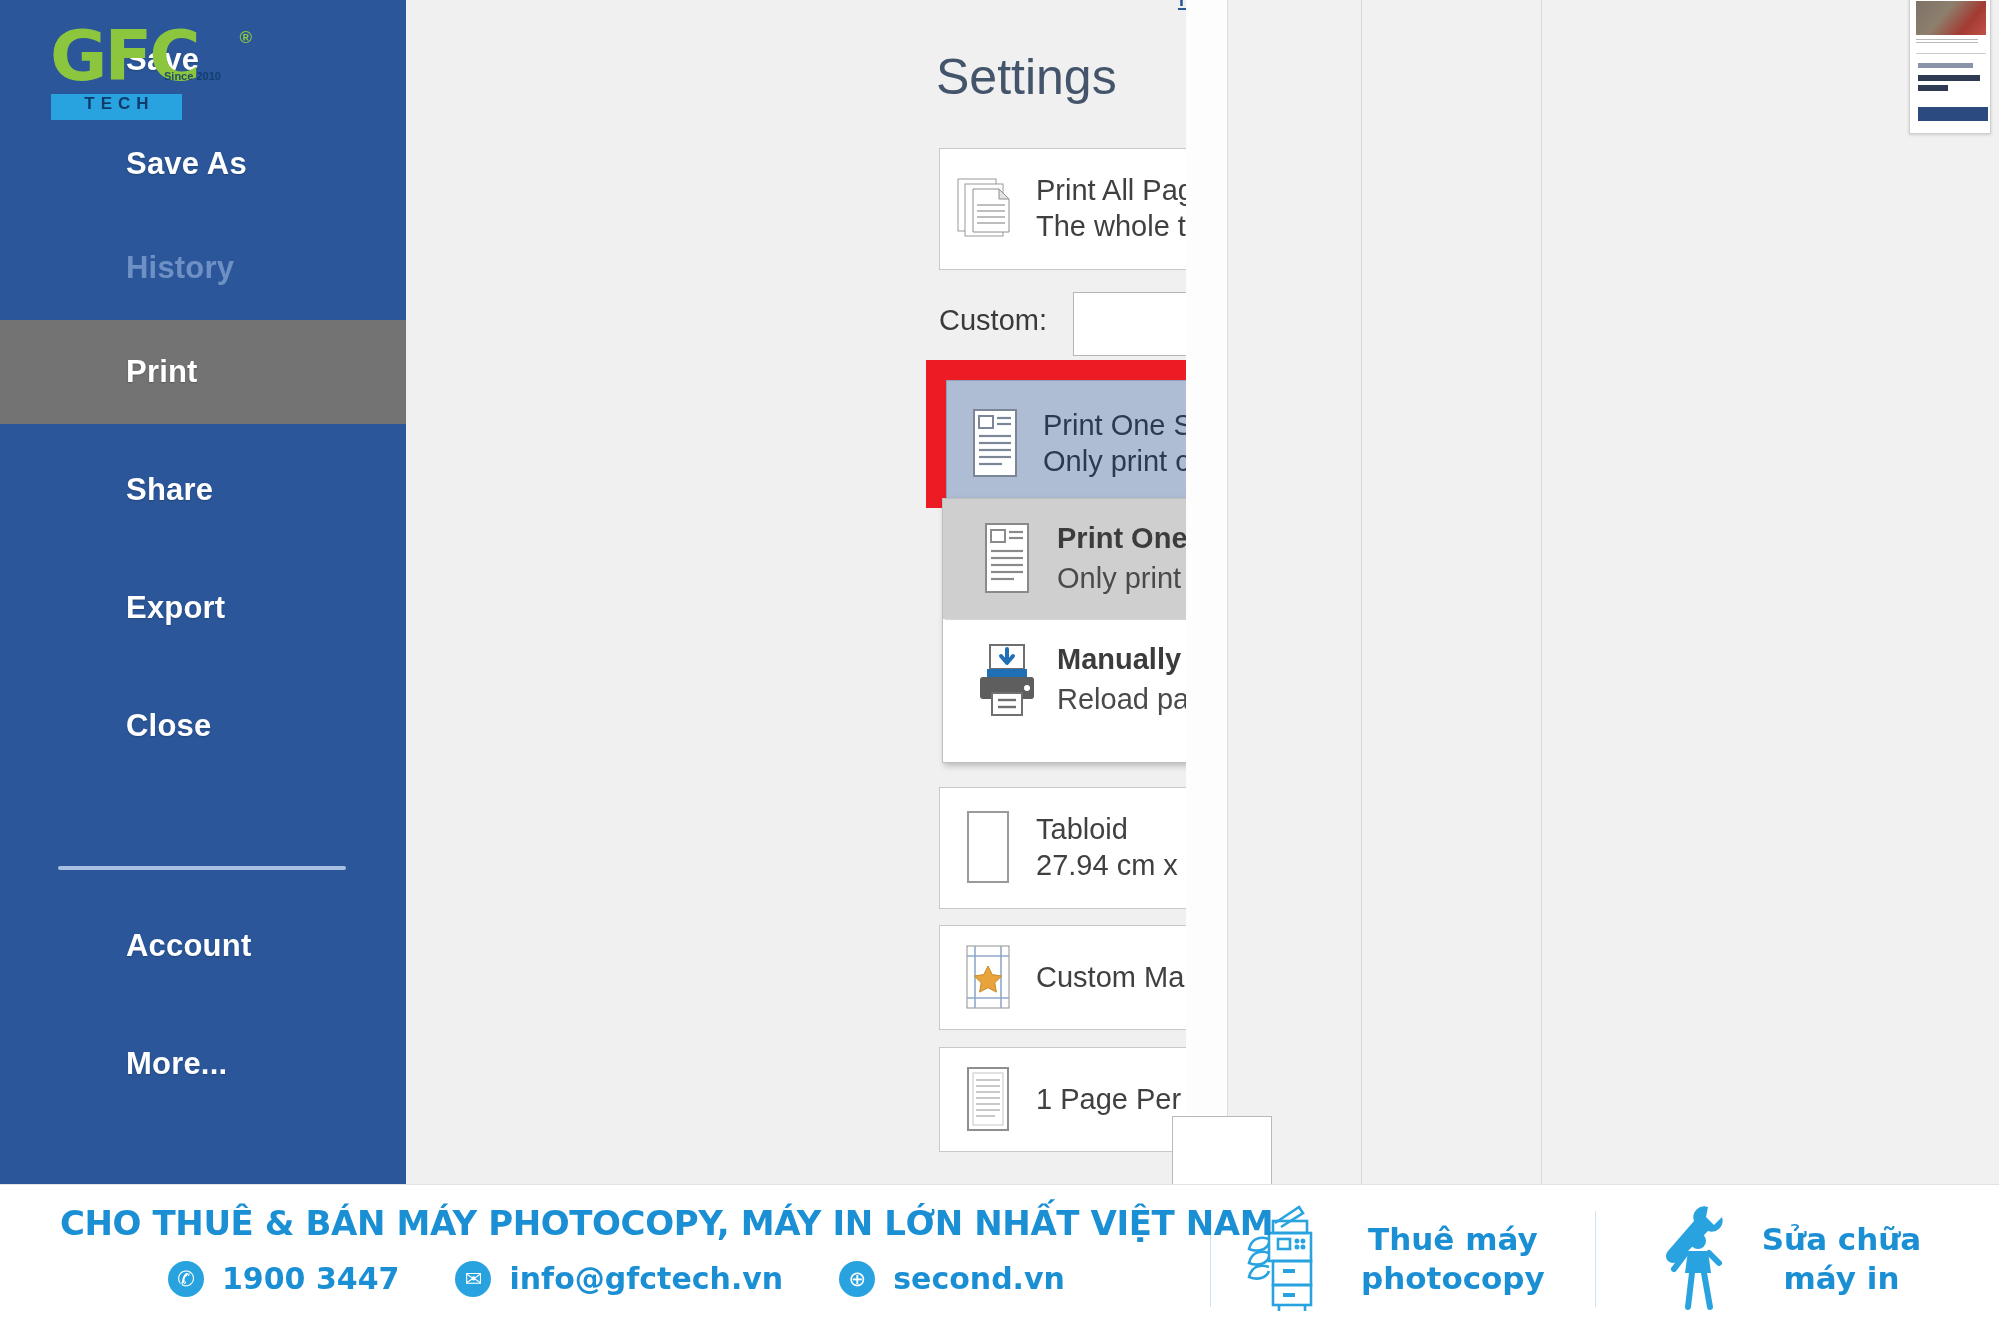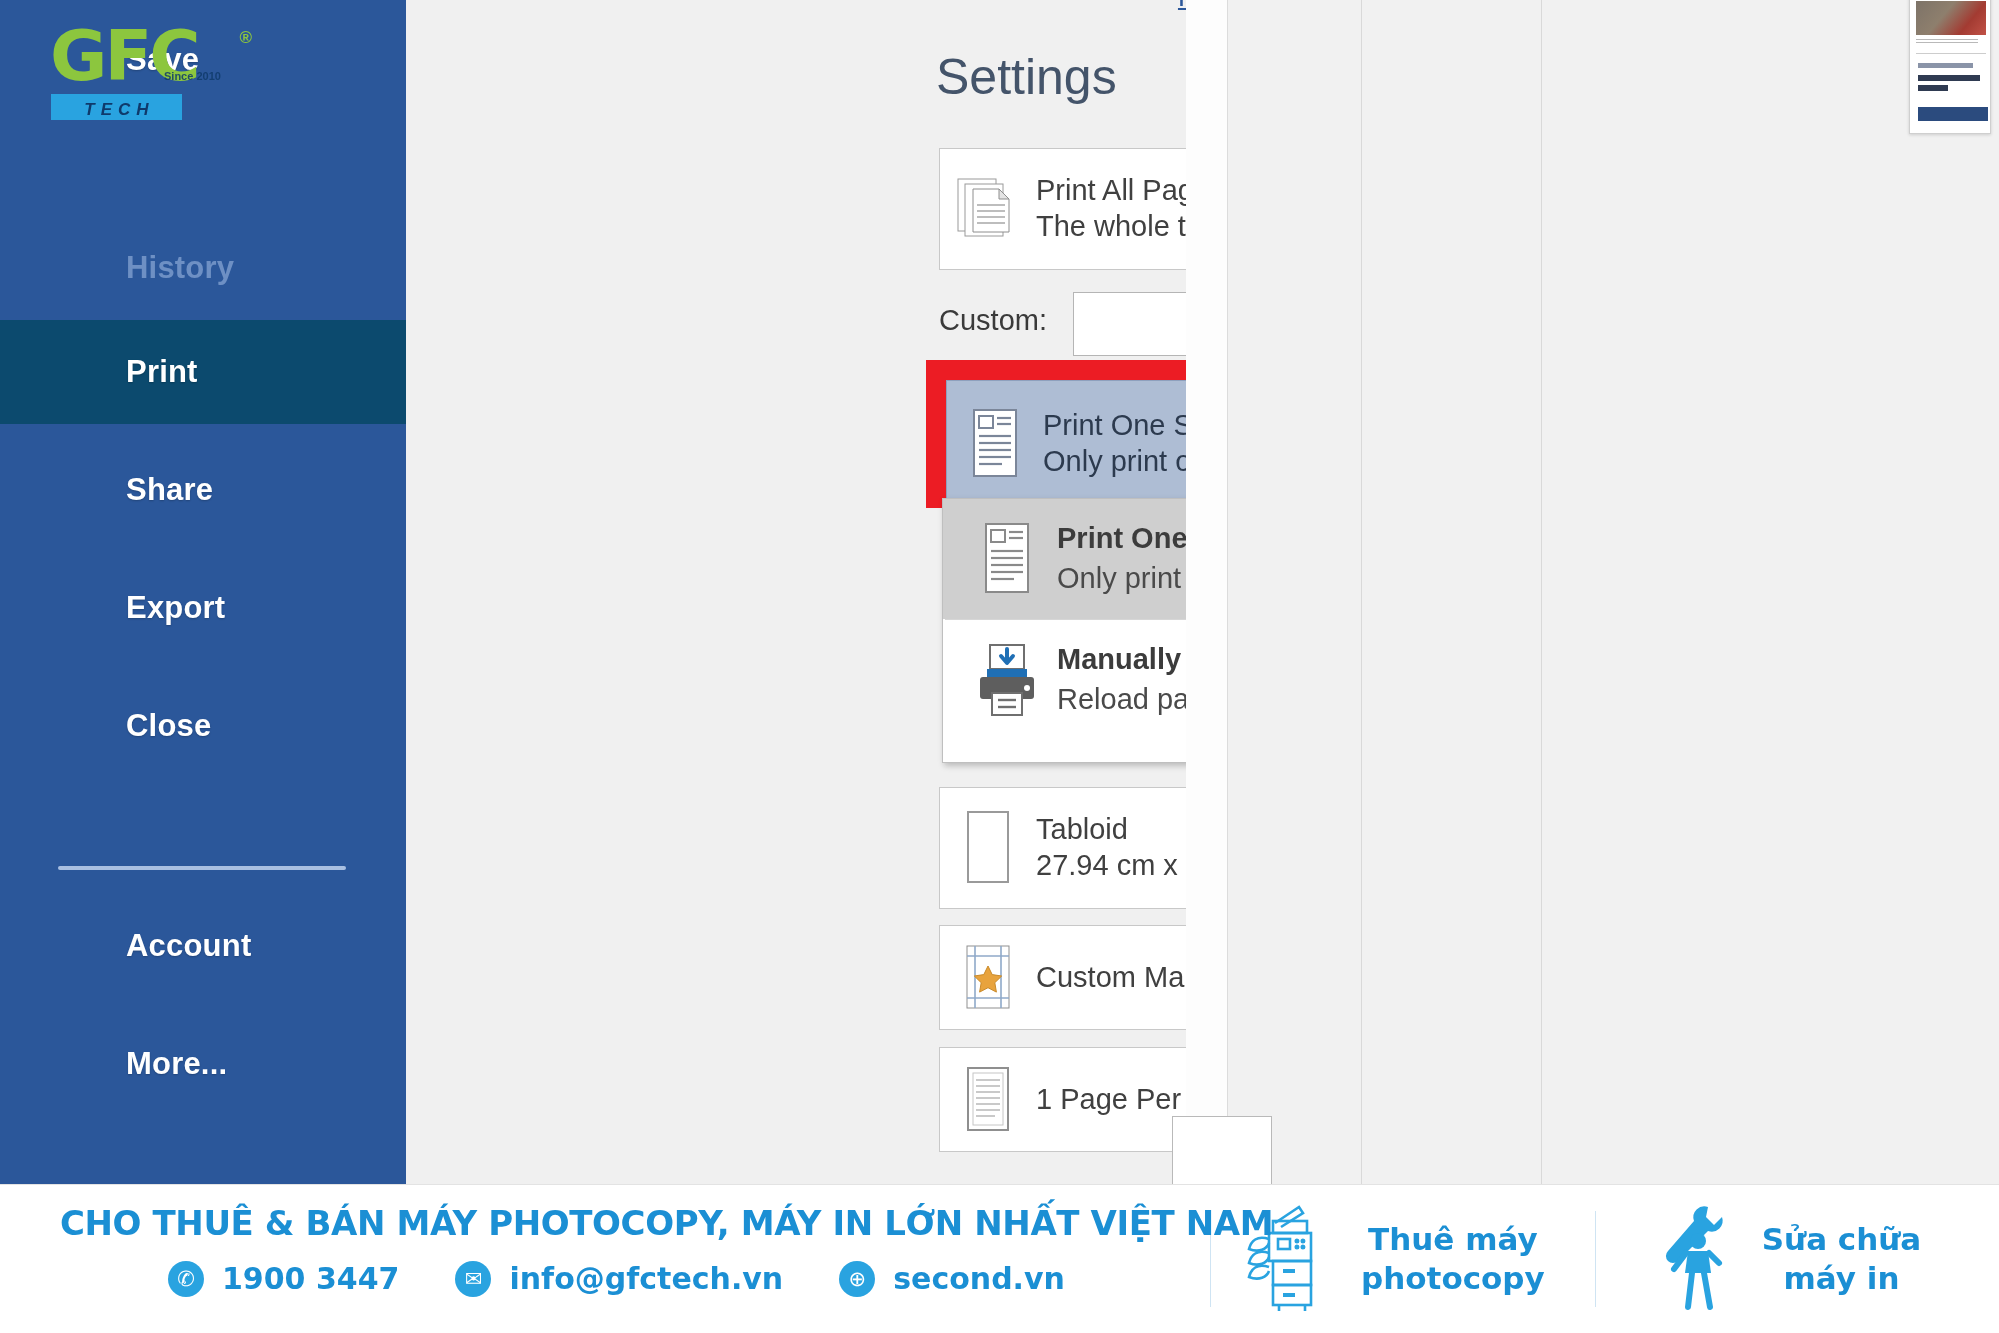--- a/index.html
+++ b/index.html
@@ -25,42 +25,42 @@
   .nav-item {
     position: absolute; left: 0; width: 406px; height: 104px;
     display: flex; align-items: center;
     color: #ffffff;
     font-size: 31px; font-weight: bold;
     letter-spacing: .2px;
     padding-left: 126px;
     text-shadow: 0 1px 2px rgba(0,0,0,.22);
   }
   .nav-item.dim { color: #6e90c4; text-shadow: none; }
-  .nav-item.active { background: #0c4a6e; }
+  .nav-item.active { background: #737373; }
 
   #nav-divider {
     position: absolute; left: 58px; top: 866px; width: 288px; height: 4px;
     background: #a9c0e2; border-radius: 2px;
   }
 
   
   #logo { position: absolute; left: 50px; top: 22px; width: 190px; height: 96px; }
   #logo .gfc {
     font-size: 70px; font-weight: 900; color: #8cc63e;
     letter-spacing: -3px; line-height: 68px;
     font-family: "DejaVu Sans", sans-serif;
   }
   #logo .reg {
     position: absolute; right: -12px; top: 6px;
     font-size: 17px; color: #8cc63e; font-weight: bold;
   }
   #logo .techbar {
     position: absolute; left: 1px; top: 72px;
     background: #29a3e0; width: 131px; height: 26px;
-    display: flex; align-items: flex-end; justify-content: center; font-style: italic;
+    display: flex; align-items: flex-start; justify-content: center;
   }
   #logo .techbar span {
     color: #0f3a6b; font-size: 17px; font-weight: 900; letter-spacing: 6px;
     padding-left: 6px;
   }
   #logo .since {
     position: absolute; left: 84px; top: 48px;
     font-size: 11px; color: #0f3a6b; font-weight: bold; opacity: .85; margin-left: 30px;
   }
 
@@ -217,20 +217,23 @@
 <body>
 
 <div id="root">
 
   <div id="backstage">
 
     <div id="sidebar">
 
       <div class="nav-item" style="top:8px;">
           <span>Save</span>
+        </div>
+      <div class="nav-item" style="top:112px;">
+          <span>Save As</span>
         </div>
       <div class="nav-item dim" style="top:216px;">
           <span>History</span>
         </div>
       <div class="nav-item active" style="top:320px;">
           <span>Print</span>
         </div>
       <div class="nav-item" style="top:438px;">
           <span>Share</span>
         </div>

